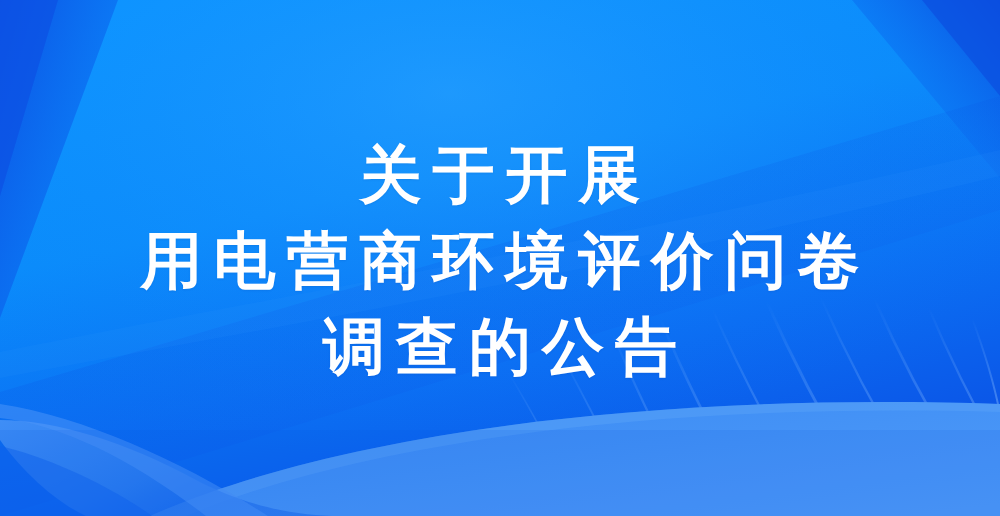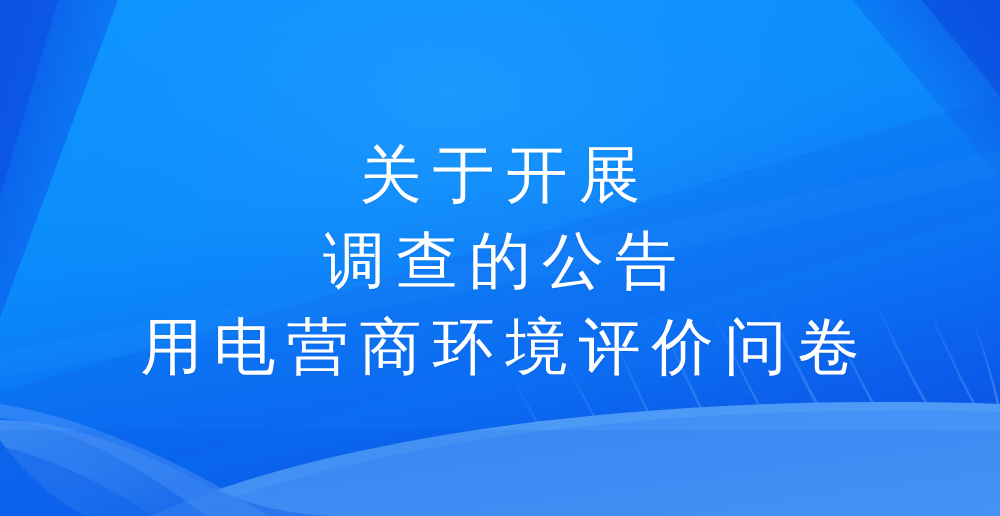--- a/index.html
+++ b/index.html
@@ -40,21 +40,21 @@
     flex-direction: column;
     align-items: center;
     justify-content: center;
     z-index: 5;
     padding-top: 6px;
     box-sizing: border-box;
   }
 
   .title-line {
     color: #ffffff;
-    font-weight: normal;
+    font-weight: bold;
     font-size: 62px;
     line-height: 86px;
     letter-spacing: 11px;
     text-indent: 11px;
     white-space: nowrap;
     text-align: center;
     font-family: "DejaVu Sans", "Liberation Sans", sans-serif;
     text-shadow: 0 1px 2px rgba(0, 40, 120, 0.10);
   }
 
@@ -157,17 +157,17 @@
       <path d="M 0,420 C 56,420 126,442 196,480 C 250,508 300,516 340,516 L 86,516 C 52,500 20,468 0,440 Z" fill="url(#gradLeftWave)"></path>
       <path d="M 0,404 C 90,418 190,466 268,516 L 206,516 C 136,462 62,424 0,418 Z" fill="#4a93f7" opacity="0.55"></path>
       <path d="M 0,446 C 44,456 108,484 152,516 L 0,516 Z" fill="#0f63ee" opacity="0.5"></path>
 
       <rect x="0" y="430" width="1000" height="86" fill="#0b4fe0" opacity="0.12"></rect>
     </g>
   </svg>
 
   <div class="title-block">
     <div class="title-line line-1">关于开展</div>
+    <div class="title-line line-2">用电营商环境评价问卷</div>
     <div class="title-line line-3">调查的公告</div>
-    <div class="title-line line-2">用电营商环境评价问卷</div>
   </div>
 
 </div>
 
 </body></html>

